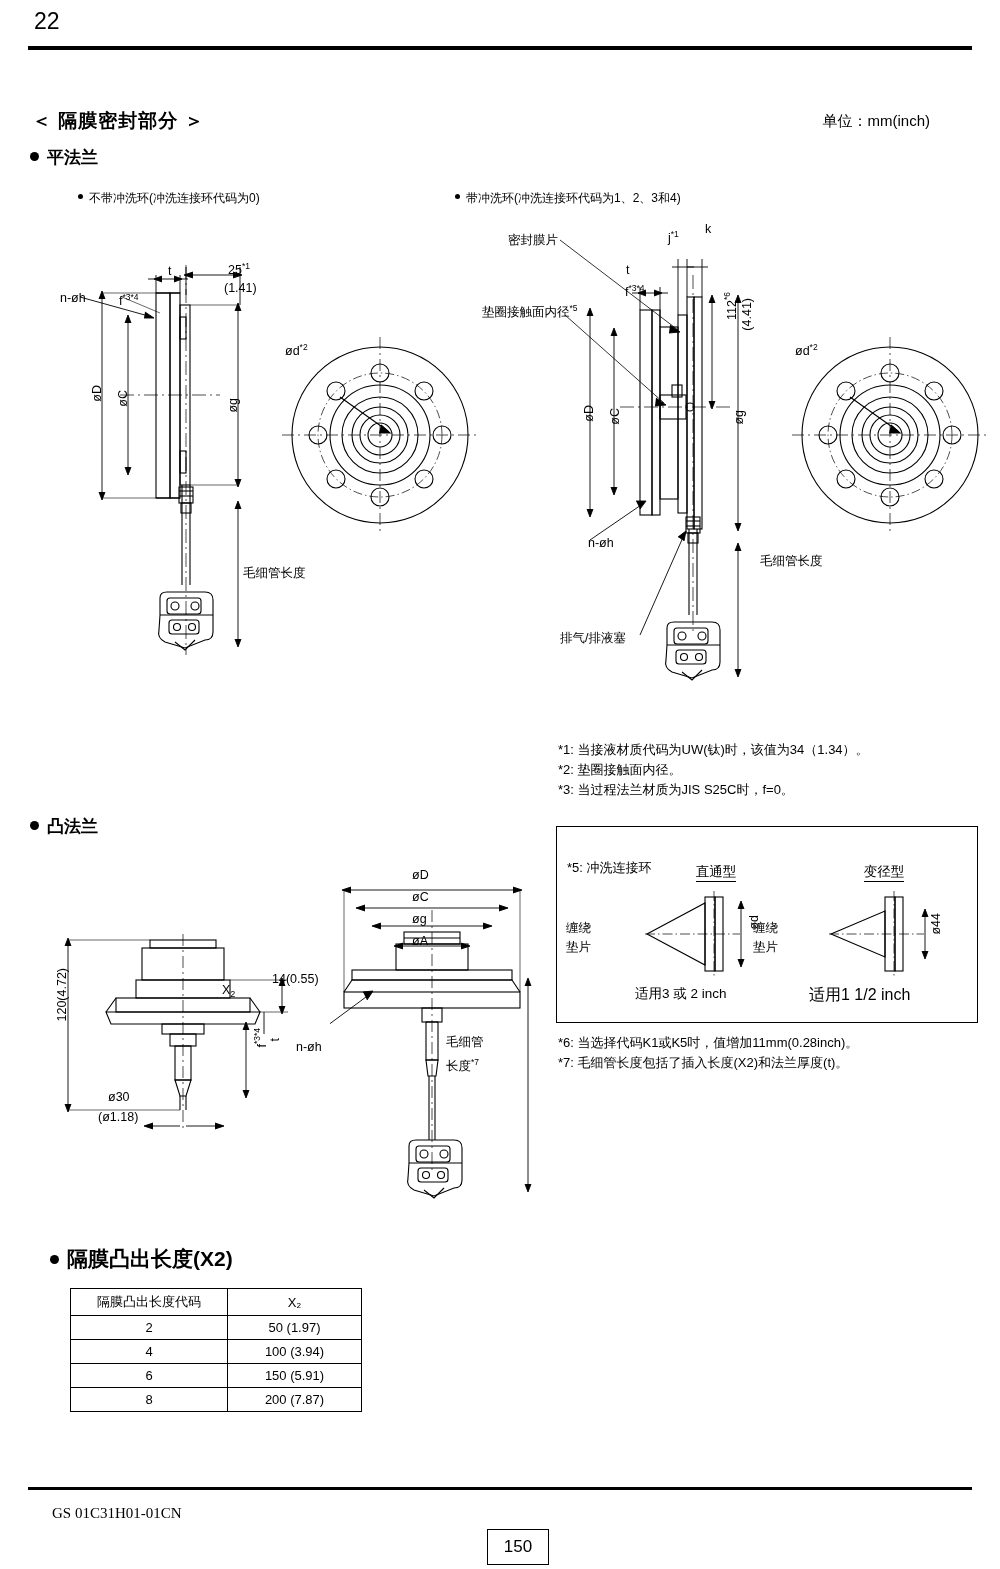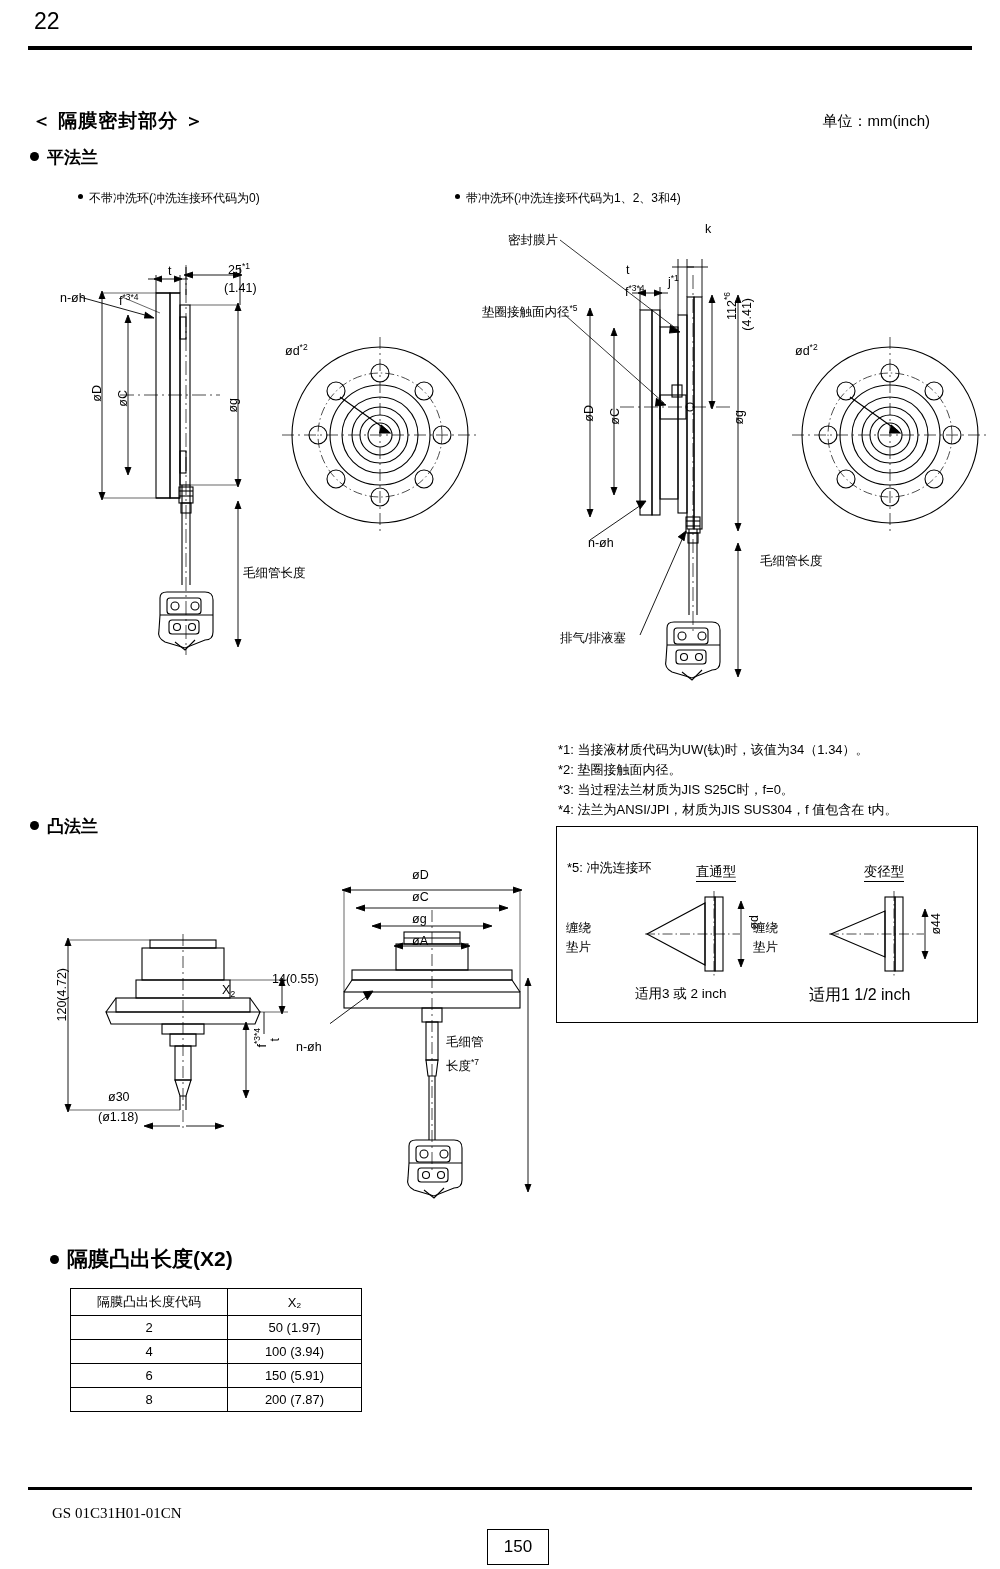--- a/index.html
+++ b/index.html
@@ -270,21 +270,21 @@
       <path d="M96,163 L106,170 L95,171" fill="#000"></path>
     </g>
   </svg>
 
   <div class="lbl" style="left:508px;top:232px;">密封膜片</div>
   <div class="lbl" style="left:482px;top:303px;"><span>垫圈接触面内径</span><span class="sup">*5</span></div>
   <div class="lbl" style="left:560px;top:630px;">排气/排液塞</div>
   <div class="lbl" style="left:588px;top:536px;">n-øh</div>
   <div class="lbl" style="left:626px;top:263px;">t</div>
   <div class="lbl" style="left:625px;top:283px;"><span>f</span><span class="sup">*3*4</span></div>
-  <div class="lbl" style="left:668px;top:229px;margin-top:44px;"><span>j</span><span class="sup">*1</span></div>
+  <div class="lbl" style="left:668px;top:229px;"><span>j</span><span class="sup">*1</span></div>
   <div class="lbl" style="left:705px;top:222px;">k</div>
   <div class="lbl vert" style="left:722px;top:292px;"><span>112</span><span class="sup">*6</span></div>
   <div class="lbl vert" style="left:740px;top:298px;">(4.41)</div>
   <div class="lbl vert" style="left:582px;top:405px;">øD</div>
   <div class="lbl vert" style="left:608px;top:408px;">øC</div>
   <div class="lbl vert" style="left:732px;top:410px;">øg</div>
   <div class="lbl" style="left:760px;top:553px;">毛细管长度</div>
 
   <svg style="position:absolute;left:790px;top:335px;" width="200" height="200" viewBox="0 0 200 200">
     <g stroke="#000" fill="none" stroke-width="1.1">
@@ -308,21 +308,20 @@
       <line x1="60" y1="62" x2="108" y2="96"></line>
       <path d="M101,90 L110,98 L99,98" fill="#000"></path>
     </g>
   </svg>
   <div class="lbl" style="left:795px;top:342px;"><span>ød</span><span class="sup">*2</span></div>
 
   <div class="notes" style="left:558px;top:740px;">
     <div>*1: 当接液材质代码为UW(钛)时，该值为34（1.34）。</div>
     <div>*2: 垫圈接触面内径。</div>
     <div>*3: 当过程法兰材质为JIS S25C时，f=0。</div>
-    <div>*4: 法兰为ANSI/JPI，材质为JIS SUS304，f 值包含在 t内。</div>
   </div>
 
   <div class="ring-box" style="left:556px;top:826px;width:420px;height:195px;">
     <div class="cap" style="left:10px;top:8px;">*5: 冲洗连接环</div>
     <div class="hdr" style="left:104px;top:36px;width:110px;">
       <u>直通型</u>
     </div>
     <div class="hdr" style="left:272px;top:36px;width:110px;">
       <u>变径型</u>
     </div>
@@ -357,20 +356,24 @@
         <line x1="96" y1="22" x2="96" y2="68"></line>
         <path d="M93,28 L96,20 L99,28" fill="#000"></path>
         <path d="M93,62 L96,70 L99,62" fill="#000"></path>
       </g>
     </svg>
     <div class="lbl" style="left:196px;top:92px;line-height:19px;">缠绕<br>垫片</div>
     <div class="lbl vert" style="left:372px;top:86px;">ø44</div>
     <div class="lbl" style="left:252px;top:158px;font-size:16px;">适用1 1/2 inch</div>
   </div>
 
+  <div class="notes" style="left:558px;top:1033px;">
+    <div>*6: 当选择代码K1或K5吋，值增加11mm(0.28inch)。</div>
+    <div>*7: 毛细管长度包括了插入长度(X2)和法兰厚度(t)。</div>
+  </div>
 
   <div class="bullet-title" style="left:30px;top:815px;">
     <span class="dot"></span><span>凸法兰</span>
   </div>
 
   <svg style="position:absolute;left:50px;top:930px;" width="290" height="220" viewBox="0 0 290 220">
     <g stroke="#000" fill="none" stroke-width="1.1">
 
       <rect x="92" y="18" width="82" height="32"></rect>
       <rect x="100" y="10" width="66" height="8"></rect>

